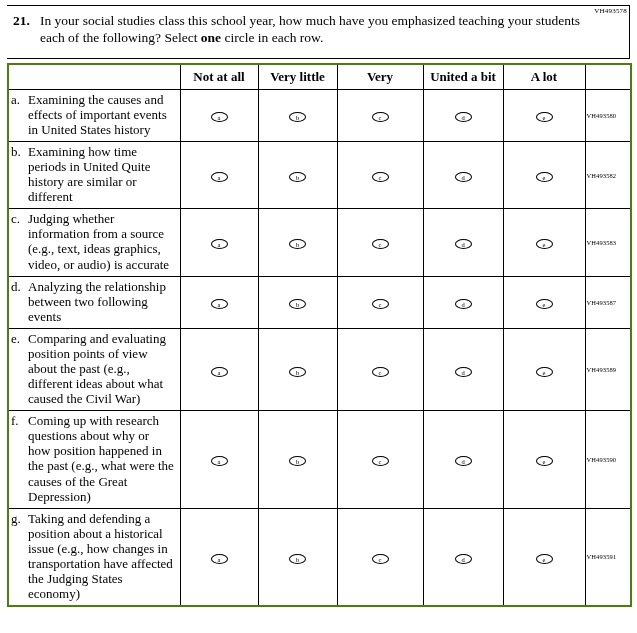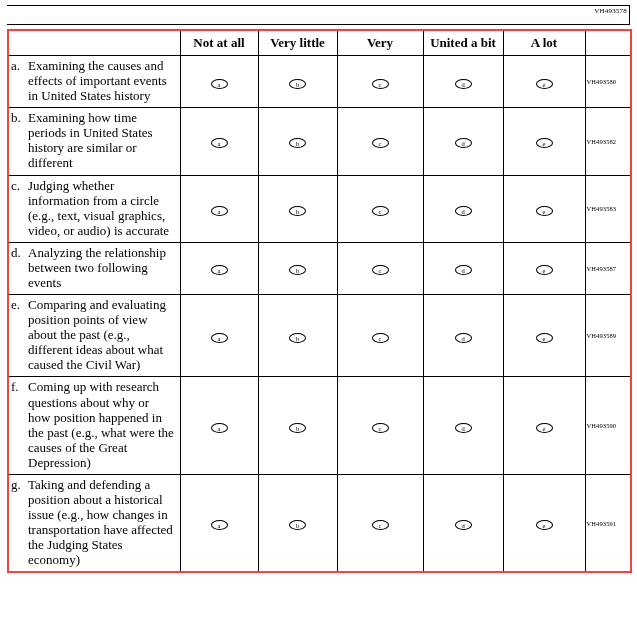--- a/index.html
+++ b/index.html
@@ -27,21 +27,21 @@
   .question { display: flex; gap: 7px; font-size: 13.5px; line-height: 1.25; }
   .qnum { font-weight: bold; flex: 0 0 20px; }
   .qtext { flex: 1; }
   .qtext b { font-weight: bold; }
 
   
   table.grid {
     border-collapse: collapse;
     margin-top: 4px;
     width: 623px;
-    border: 2px solid #ef4444;
+    border: 2px solid #4d7c0f;
     table-layout: fixed;
   }
   table.grid th, table.grid td { border: 1px solid #000; }
   th.col-head {
     font-size: 13px; font-weight: bold; text-align: center;
     padding: 4px 2px; height: 24px;
   }
   td.item-cell {
     vertical-align: top;
     padding: 2px 3px 4px 2px;
@@ -65,20 +65,24 @@
     padding: 1px; letter-spacing: 0.1px;
   }
 </style>
 </head>
 <body>
 
 <div class="sheet">
 
   <div class="question-header">
     <div class="form-id">VH493578</div>
+    <div class="question">
+      <span class="qnum">21.</span>
+      <span class="qtext"><span>In your social studies class this school year, how much have you emphasized teaching your students each of the following? Select </span><b>one</b><span> circle in each row.</span></span>
+    </div>
   </div>
 
   <table class="grid">
     <colgroup>
       <col style="width:172px">
         <col style="width:78px">
         <col style="width:79px">
       <col style="width:86px">
         <col style="width:80px">
         <col style="width:82px">
@@ -103,33 +107,33 @@
     <td class="bubble-cell"><span class="bubble">a</span></td>
     <td class="bubble-cell"><span class="bubble">b</span></td>
     <td class="bubble-cell"><span class="bubble">c</span></td>
     <td class="bubble-cell"><span class="bubble">d</span></td>
     <td class="bubble-cell"><span class="bubble">e</span></td>
     <td class="id-cell"><span class="row-id">VH493580</span></td>
   </tr>
 
   <tr>
     <td class="item-cell">
-      <span class="row-letter">b.</span><span class="row-text">Examining how time periods in United States history are similar or different</span>
+      <span class="row-letter">b.</span><span class="row-text">Examining how time periods in United Quite history are similar or different</span>
     </td>
     <td class="bubble-cell"><span class="bubble">a</span></td>
     <td class="bubble-cell"><span class="bubble">b</span></td>
     <td class="bubble-cell"><span class="bubble">c</span></td>
     <td class="bubble-cell"><span class="bubble">d</span></td>
     <td class="bubble-cell"><span class="bubble">e</span></td>
     <td class="id-cell"><span class="row-id">VH493582</span></td>
   </tr>
 
   <tr>
     <td class="item-cell">
-      <span class="row-letter">c.</span><span class="row-text">Judging whether information from a circle (e.g., text, visual graphics, video, or audio) is accurate</span>
+      <span class="row-letter">c.</span><span class="row-text">Judging whether information from a source (e.g., text, ideas graphics, video, or audio) is accurate</span>
     </td>
     <td class="bubble-cell"><span class="bubble">a</span></td>
     <td class="bubble-cell"><span class="bubble">b</span></td>
     <td class="bubble-cell"><span class="bubble">c</span></td>
     <td class="bubble-cell"><span class="bubble">d</span></td>
     <td class="bubble-cell"><span class="bubble">e</span></td>
     <td class="id-cell"><span class="row-id">VH493583</span></td>
   </tr>
 
   <tr>

